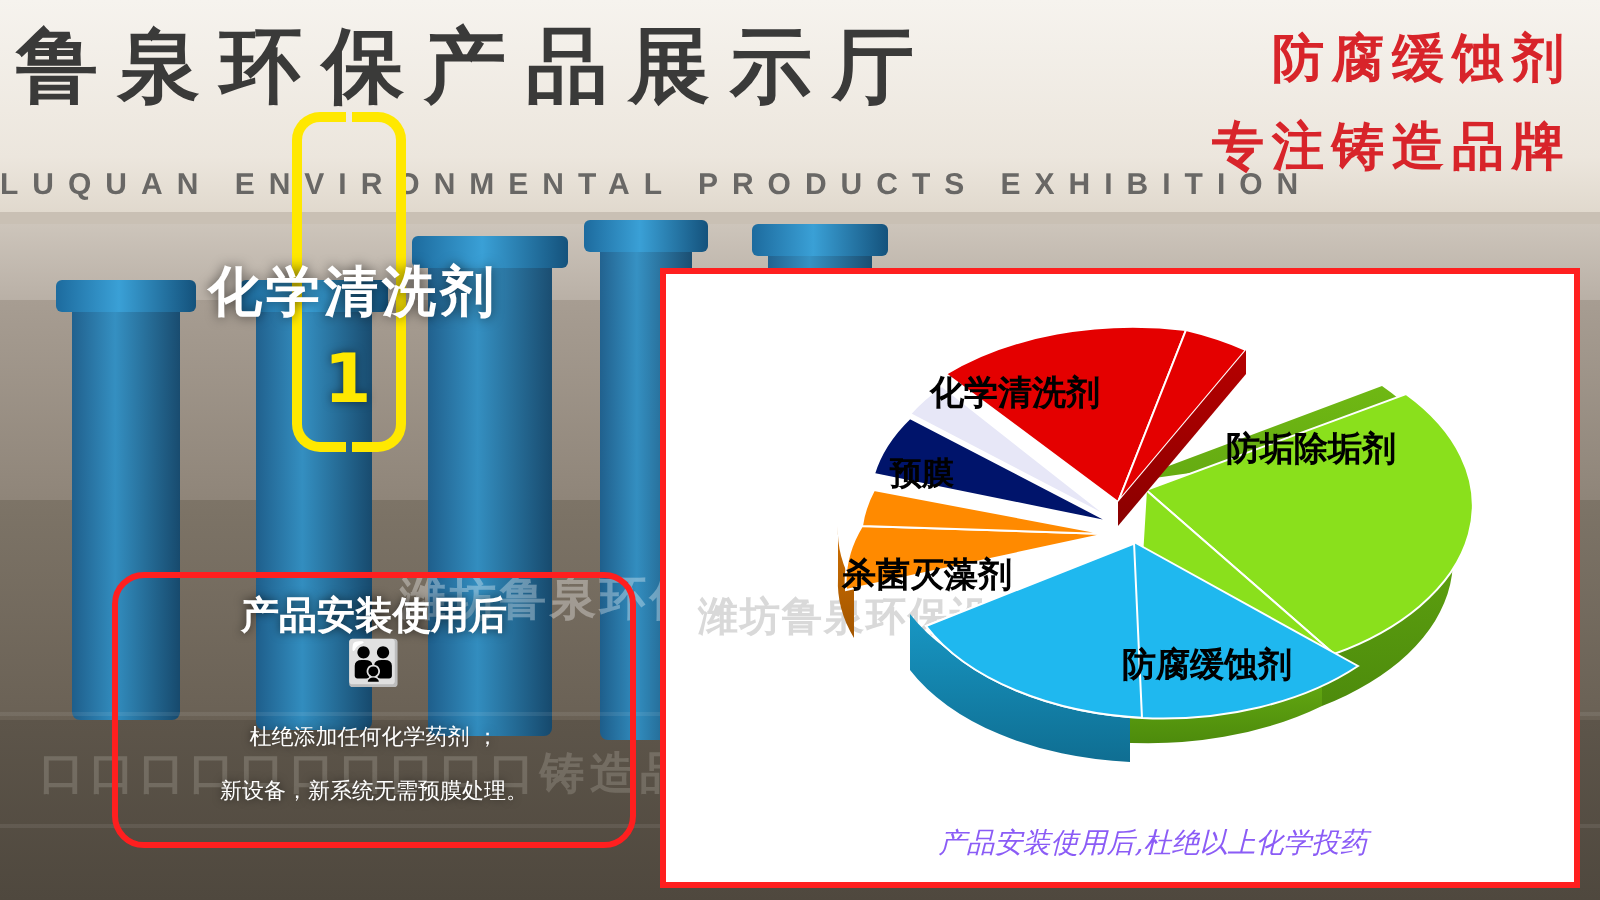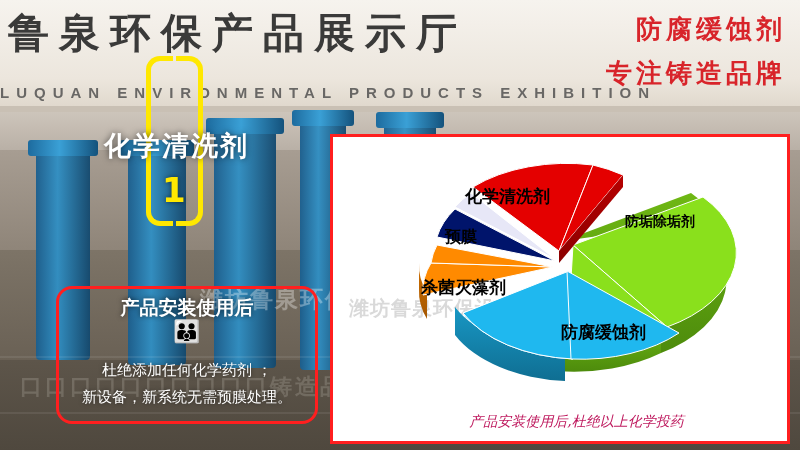--- a/index.html
+++ b/index.html
@@ -170,21 +170,21 @@
     text-align: center;
     font-size: 22px;
     color: #ffe800;
     line-height: 22px;
   }
   .panel-line {
     position: absolute;
     left: 8px; right: 8px;
     text-align: center;
     font-family: "DejaVu Sans", sans-serif;
-    font-size: 15px;
+    font-size: 11px;
     color: #ffffff;
     text-shadow: 0 0 4px rgba(0,0,0,.6);
     white-space: nowrap;
   }
   .panel-line1 { top: 72px; }
   .panel-line2 { top: 99px; }
 
   
   .card {
     position: absolute;
@@ -204,42 +204,42 @@
     letter-spacing: 1px;
     white-space: nowrap;
   }
   .caption {
     position: absolute;
     left: 0; right: 0; bottom: 10px;
     text-align: center;
     font-family: "DejaVu Serif", serif;
     font-size: 14px;
     font-style: italic;
-    color: #be185d;
+    color: #8b5cf6;
     white-space: nowrap;
     margin-left: 33px;
   }
 
   
   .pie-wrap {
     position: absolute;
     left: 28px; top: 4px;
     width: 404px; height: 266px;
   }
   .pie-svg { position: absolute; left: 0; top: 0; }
 
   .slice-label {
     position: absolute;
     font-family: "DejaVu Sans", sans-serif;
     font-weight: bold;
     white-space: nowrap;
     color: #000;
   }
   .lbl-clean { font-size: 17px; left: 104px; top: 44px; }
-  .lbl-scale { font-size: 14px; left: 264px; top: 72px; }
+  .lbl-scale { font-size: 17px; left: 252px; top: 72px; }
   .lbl-pre   { font-size: 16px; left: 84px; top: 86px; }
   .lbl-bio   { font-size: 17px; left: 60px; top: 135px; }
   .lbl-corr  { font-size: 17px; left: 200px; top: 180px; }
 </style>
 </head>
 <body>
 
 <div id="root">
 
   <div class="bg">

